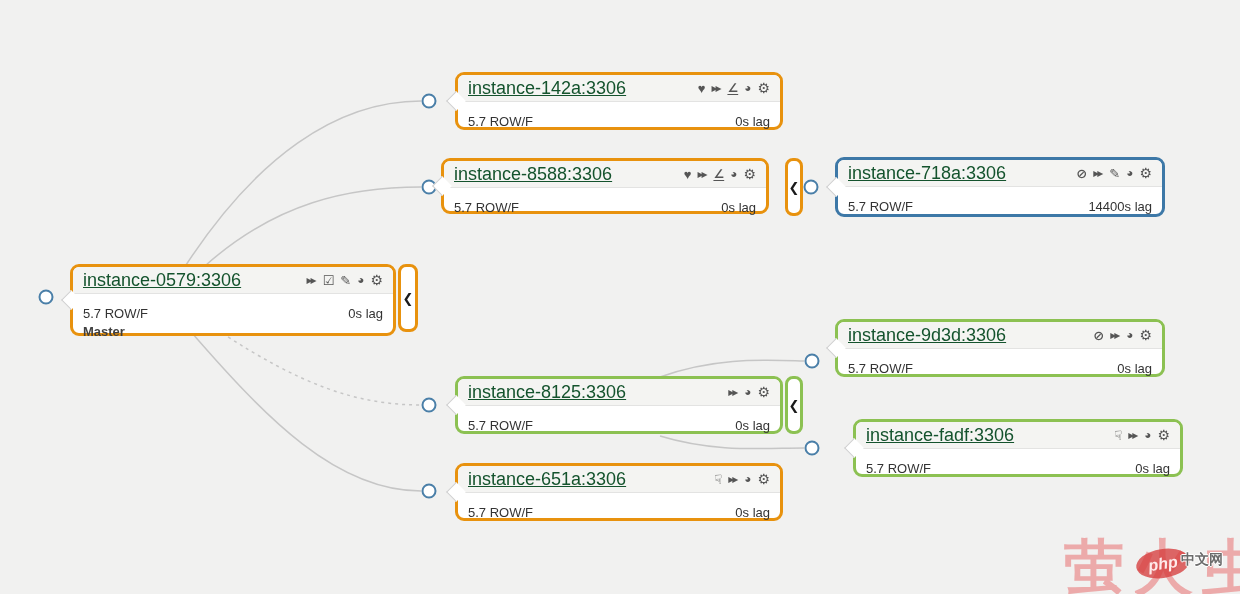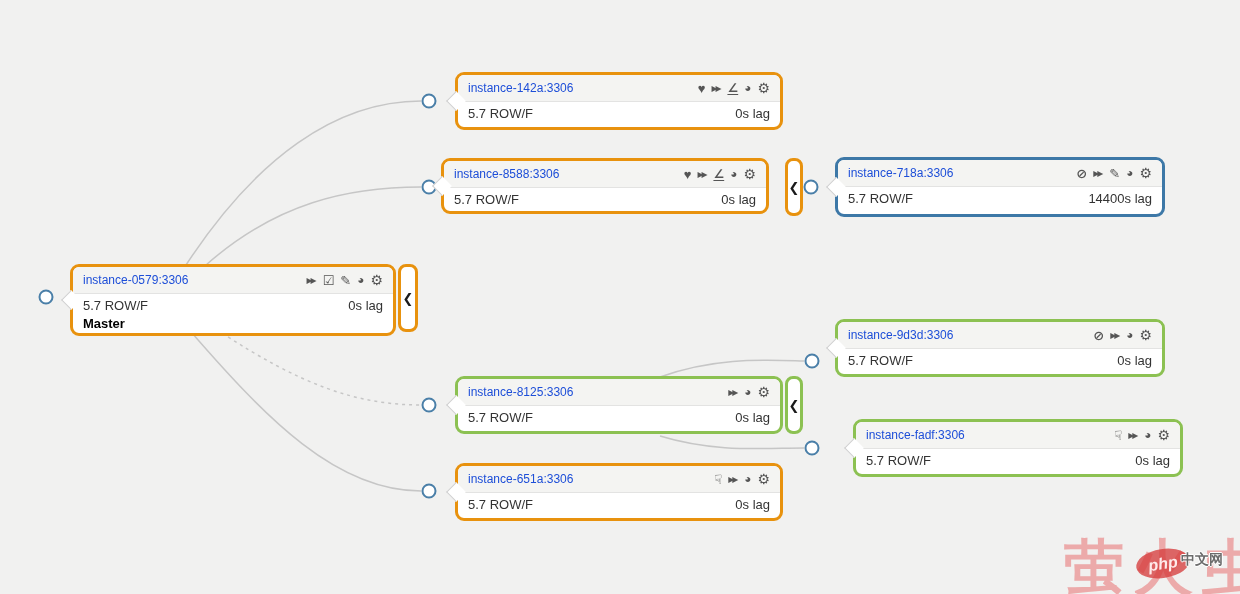--- a/index.html
+++ b/index.html
@@ -21,32 +21,32 @@
   }
   .node.orange, .collapse-btn.orange{border-color:#E8920E;}
   .node.green,  .collapse-btn.green {border-color:#8CC152;}
   .node.blue,   .collapse-btn.blue  {border-color:#3D78A7;}
 
   .node-header{
     height:26px;display:flex;align-items:center;justify-content:space-between;
     background:#f4f4f2;border-bottom:1px solid #e3e3e2;
     border-radius:6px 6px 0 0;padding:0 10px;
   }
-  .node-title{font-size:12px;color:#1d4ed8;white-space:nowrap;}
+  .node-title{font-size:18px;color:#14532d;white-space:nowrap;text-decoration:underline;}
   .node-icons{display:flex;align-items:center;gap:6px;color:#555;font-size:13px;line-height:1;}
   .node-icons .ic{cursor:pointer;}
   .node-icons [data-name="fast-forward-icon"]{letter-spacing:-2px;padding-right:2px;font-size:12px;}
   .node-icons [data-name="trend-icon"]{text-decoration:underline;text-underline-offset:2px;font-size:12px;font-weight:bold;}
   .node-icons [data-name="gear-icon"]{font-size:14px;}
   .node-icons [data-name="ban-icon"]{font-weight:bold;}
   .node-icons [data-name="globe-icon"]{font-size:12px;}
 
-  .node-body{padding:3px 10px 0 10px;}
+  .node-body{padding:3px 10px 0 10px;margin-top:8px;}
   .node-body .row{display:flex;justify-content:space-between;line-height:18px;}
-  .node-body .role{font-weight:bold;color:#000000;}
+  .node-body .role{font-weight:bold;color:#404040;}
 
   .notch{
     position:absolute;left:-9px;top:50%;width:13px;height:13px;
     margin-top:-7px;background:#ffffff;
     border-left:1px solid #cfcfcf;border-bottom:1px solid #cfcfcf;
     transform:rotate(45deg);
   }
 
   .collapse-btn{
     position:absolute;z-index:1;box-sizing:border-box;width:20px;

